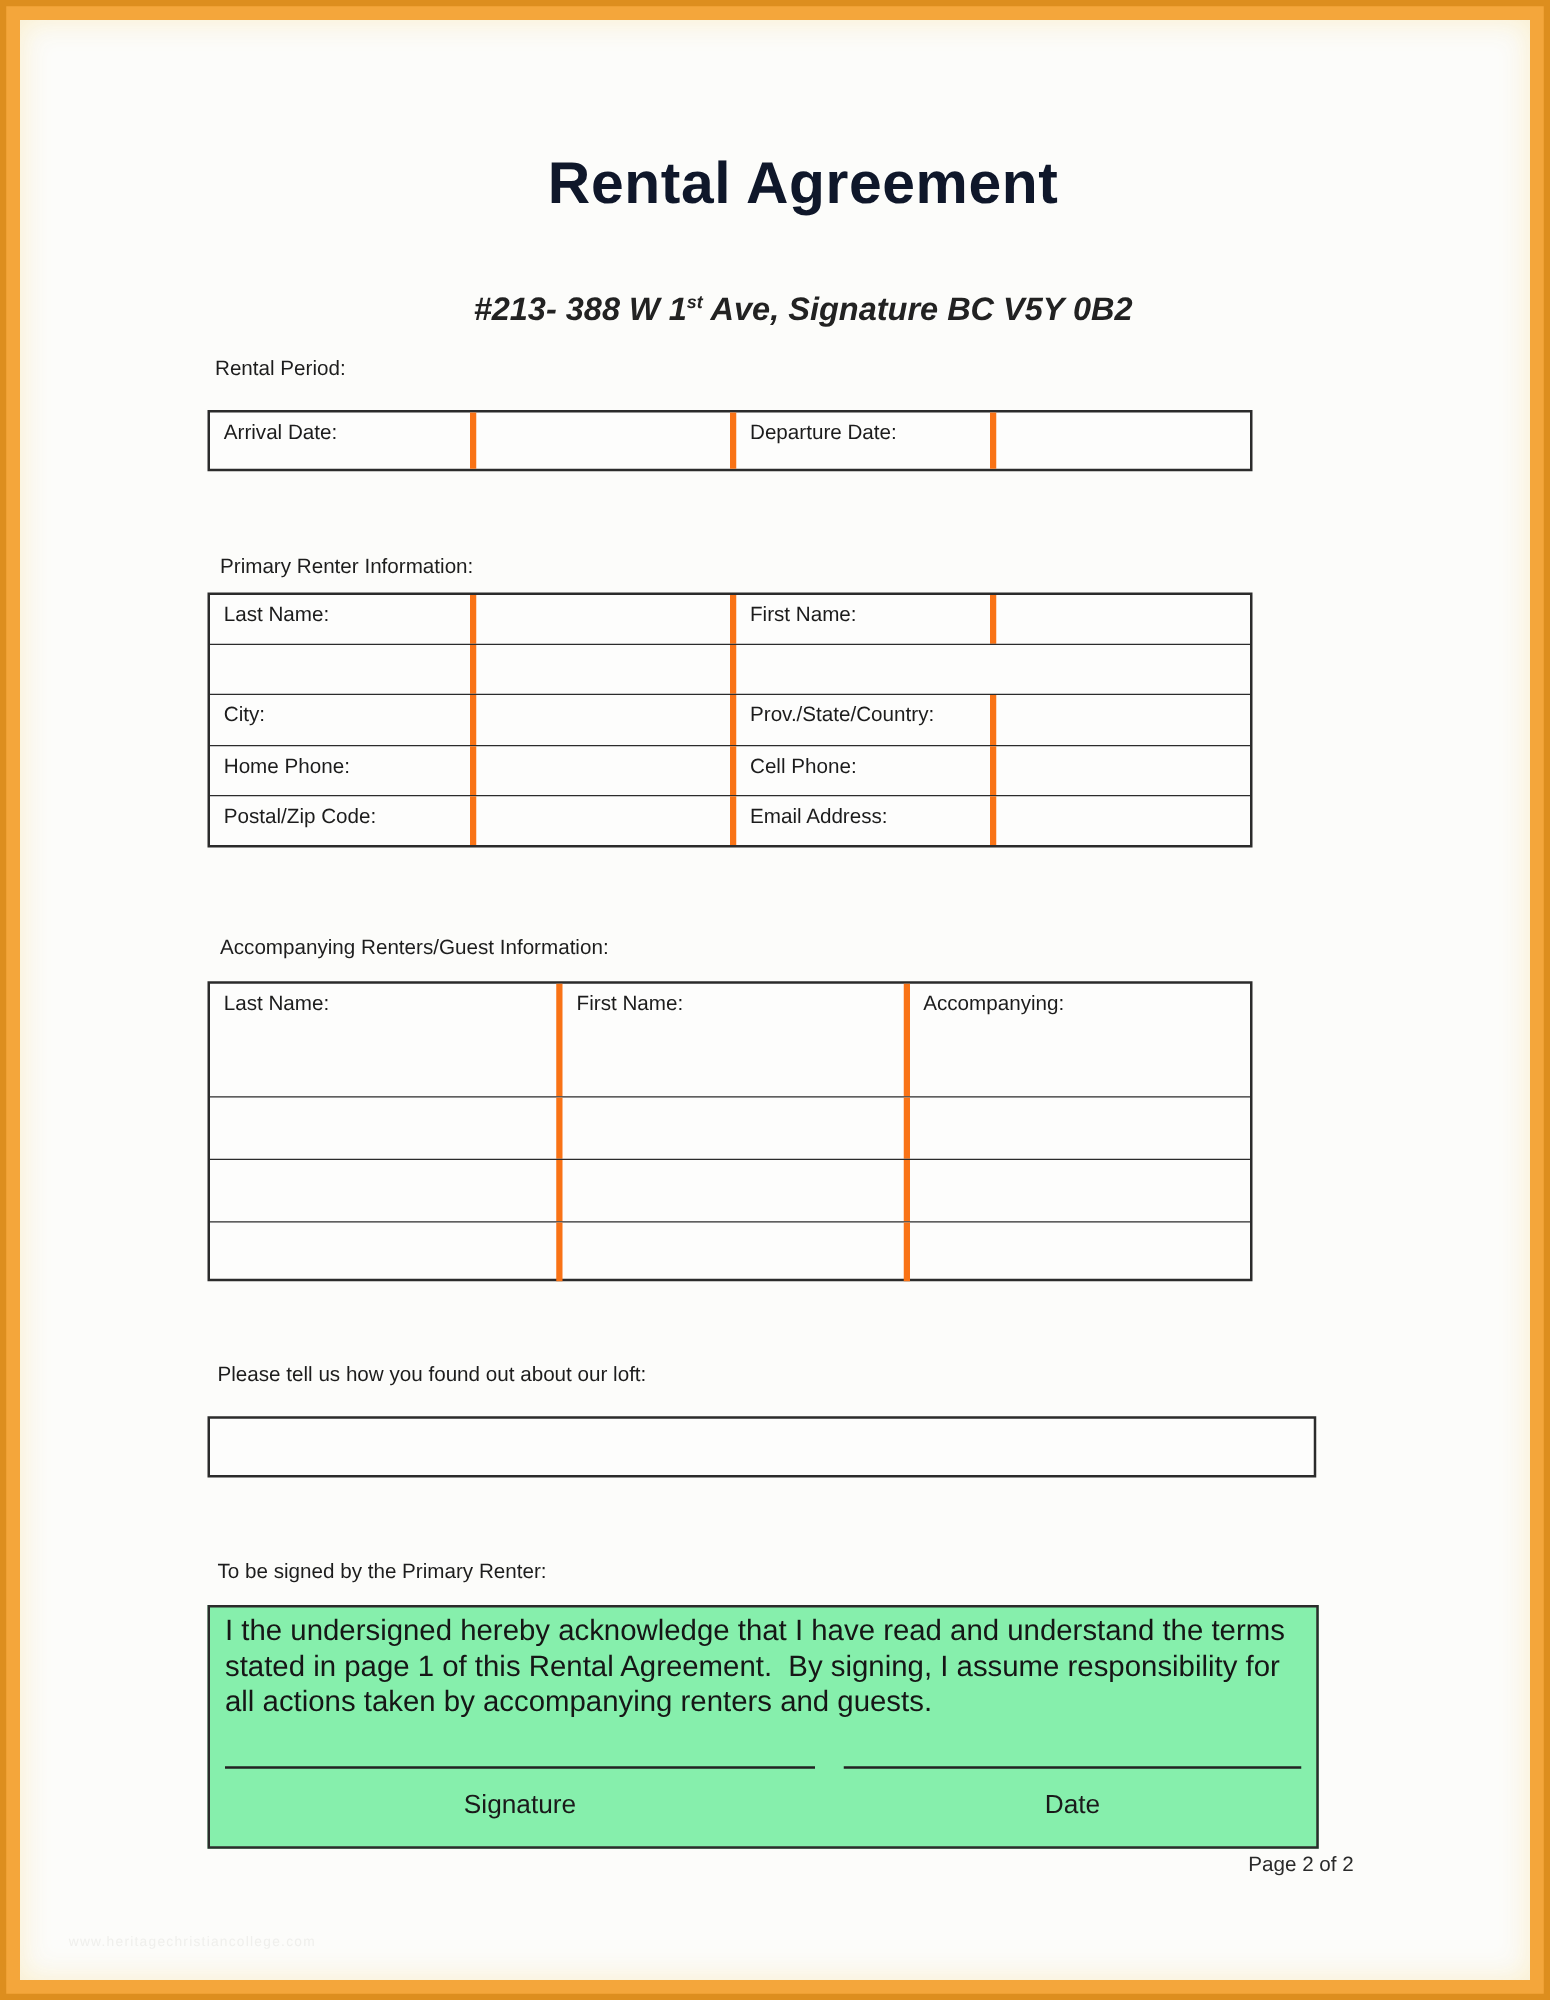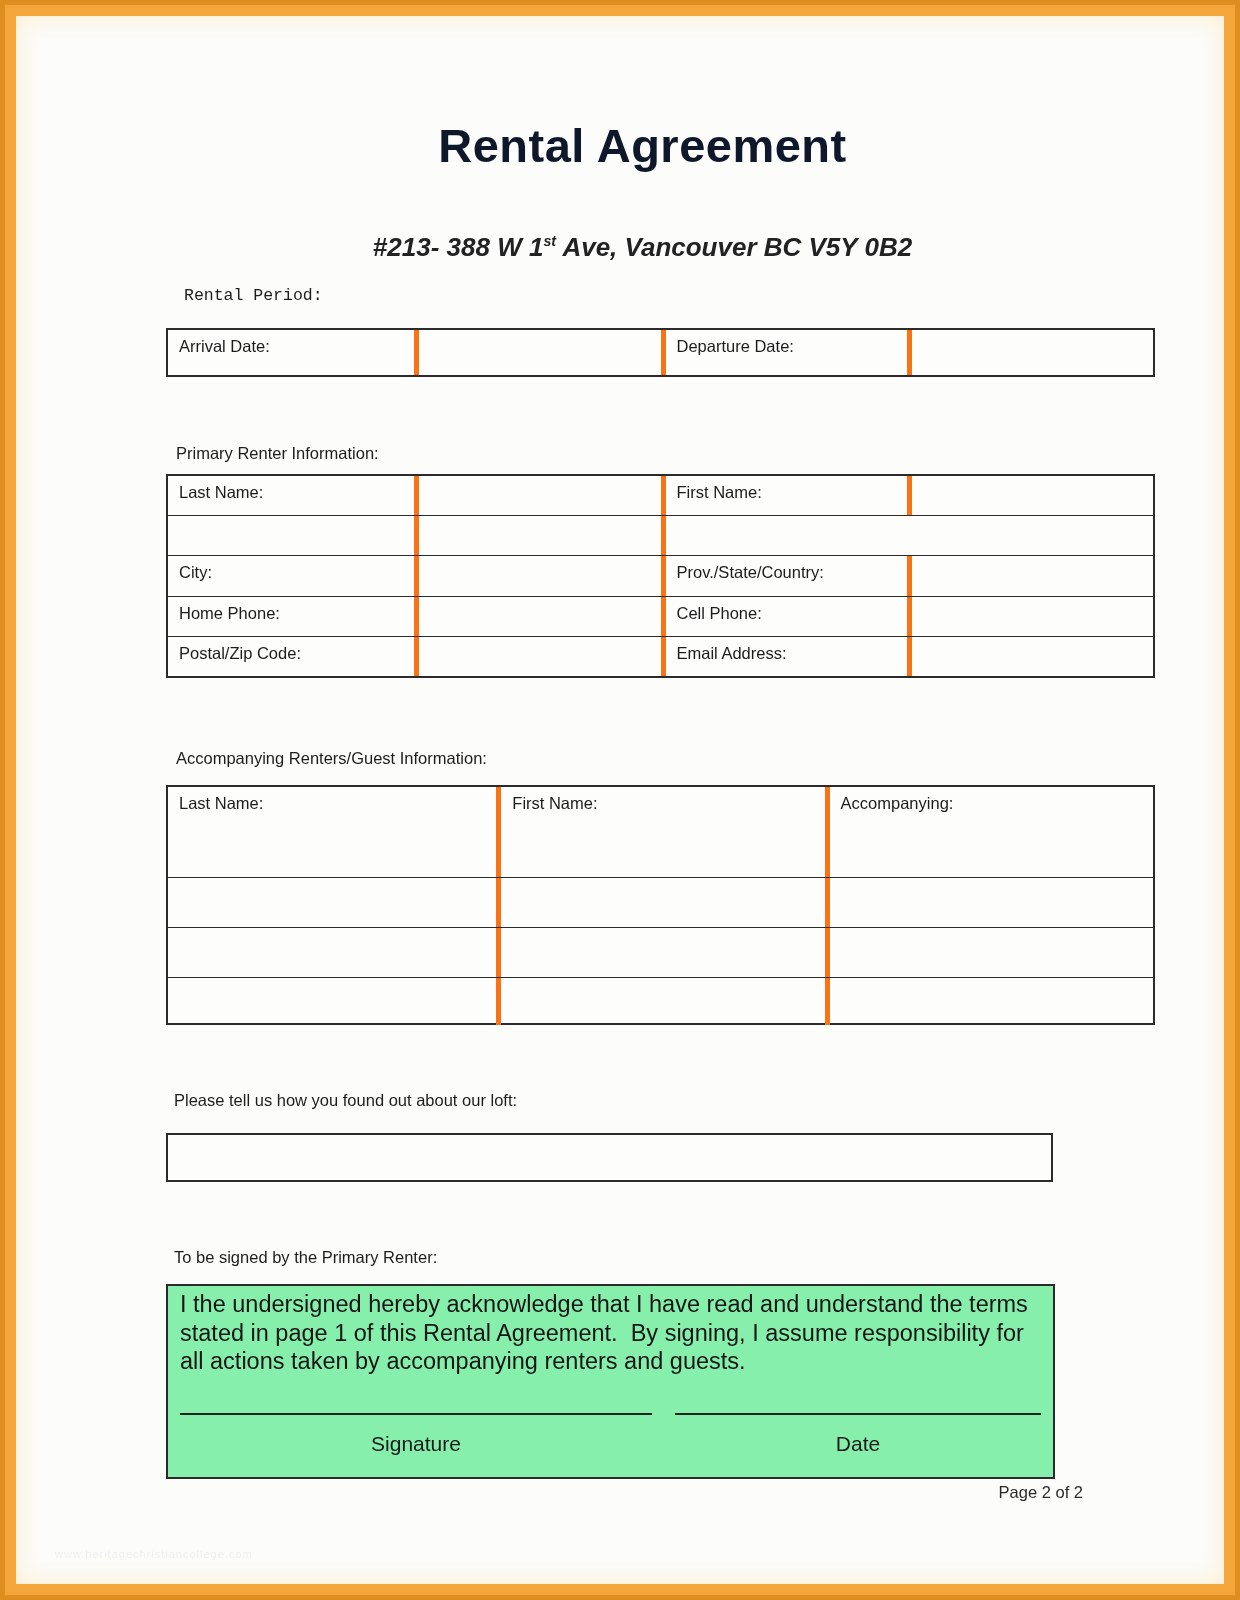--- a/index.html
+++ b/index.html
@@ -21,21 +21,21 @@
 
   .doc-header { position:absolute; left:45px; right:0; text-align:center; }
   .doc-title    { top:118px; font-size:47px; font-weight:700; letter-spacing:0.5px; color:#0f172a; }
   .doc-subtitle { top:190px; font-size:27px; font-weight:700; font-style:italic; color:#222; }
   .doc-address  { top:232px; font-size:26px; font-weight:700; font-style:italic; color:#222; }
   .doc-address sup { font-size:0.55em; }
 
   .sec-label { position:absolute; font-size:16.5px; color:#1d1d1d; }
 
   .grid-table {
-    position:absolute; left:166px; width:989px;
+    position:absolute; left:166px; width:836px;
     border:2px solid #2b2b2b;
     display:flex; flex-direction:column;
     background:#fdfdfc;
   }
   .g-row { display:flex; flex:1; border-top:1px solid #2b2b2b; }
   .g-row:first-child { border-top:none; }
   .g-cell {
     border-left:5px solid #f97316;
     padding:7px 0 0 11px;
     font-size:16.5px;
@@ -74,23 +74,23 @@
     position:absolute; left:55px; top:1548px;
     font-size:11px; letter-spacing:1px; color:#efefec;
   }
 </style>
 </head>
 <body>
 
 <div class="page">
 
   <div class="doc-header doc-title">Rental Agreement</div>
-  <div class="doc-header doc-address"><span>#213- 388 W 1</span><sup>st</sup><span> Ave, Vancouver BC V5Y 0B2</span></div>
+  <div class="doc-header doc-address"><span>#213- 388 W 1</span><sup>st</sup><span> Ave, Signature BC V5Y 0B2</span></div>
 
-  <div class="sec-label" style="left:184px; top:286px;font-family:Liberation Mono, monospace;">Rental Period:</div>
+  <div class="sec-label" style="left:172px; top:286px;">Rental Period:</div>
   <div class="grid-table" style="top:328px; height:49px;">
     <div class="g-row">
       <div class="g-cell w25">Arrival Date:</div>
       <div class="g-cell w25"></div>
       <div class="g-cell w25">Departure Date:</div>
       <div class="g-cell w25"></div>
     </div>
   </div>
 
   <div class="sec-label" style="left:176px; top:444px;">Primary Renter Information:</div>

